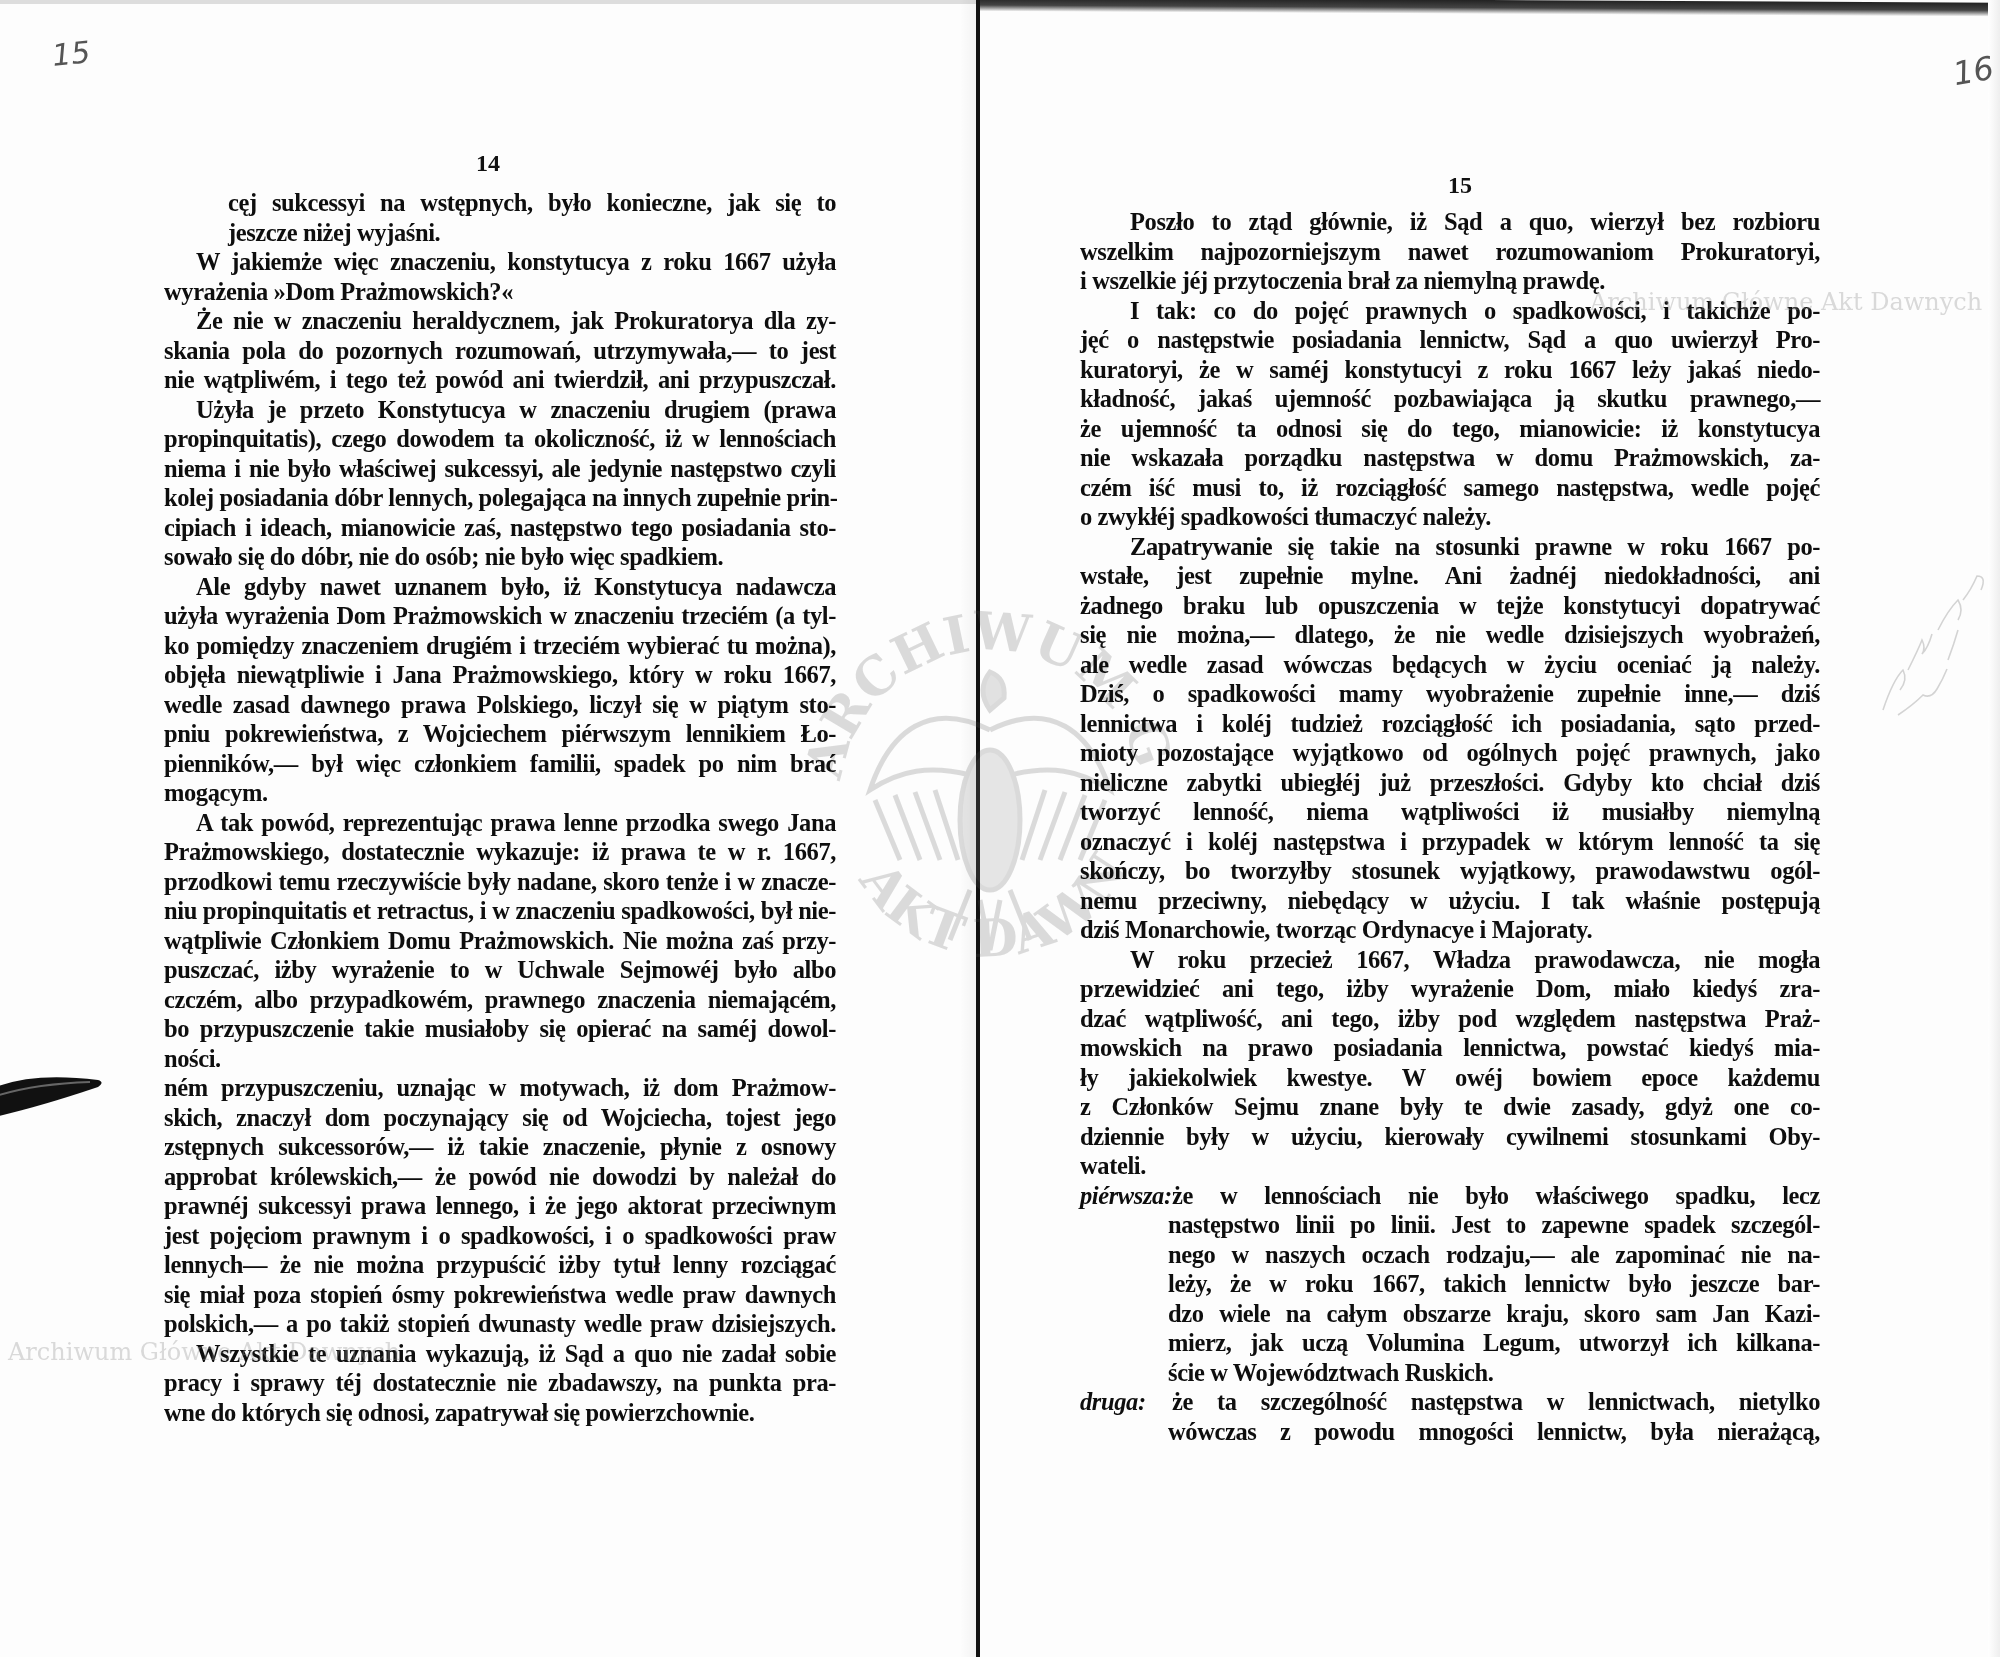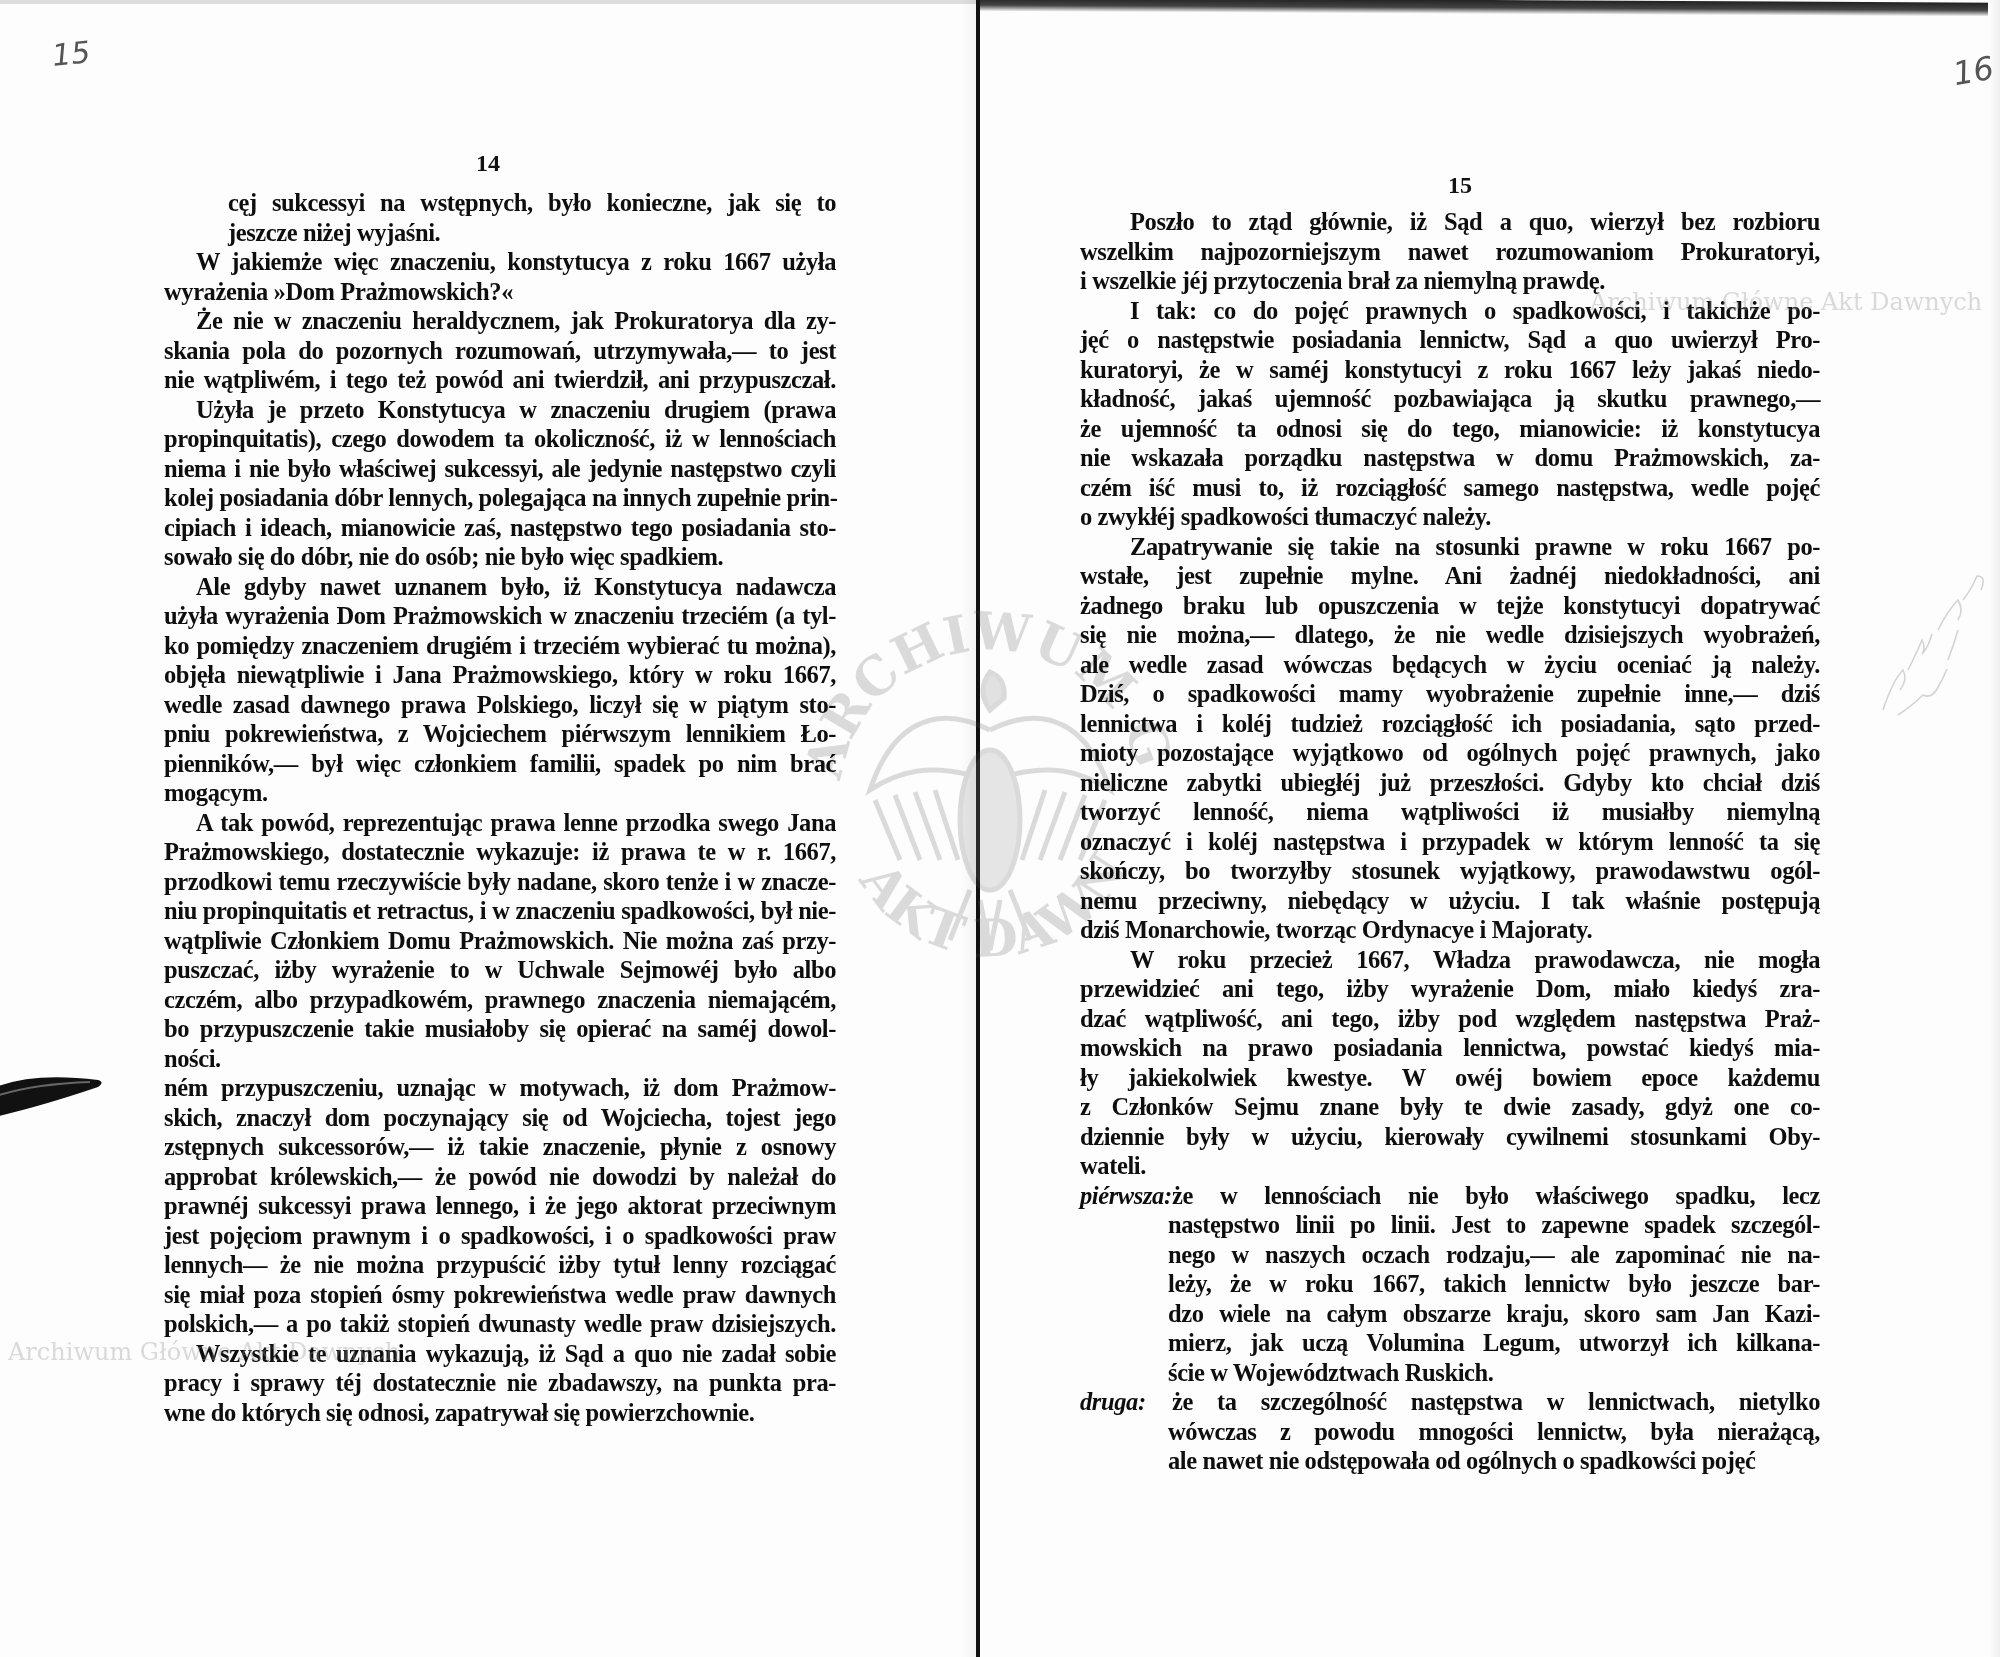--- a/index.html
+++ b/index.html
@@ -202,21 +202,20 @@
         <span class="line" style="padding-left: 88px;">nego w naszych oczach rodzaju,— ale zapominać nie na-</span>
         <span class="line" style="padding-left: 88px;">leży, że w roku 1667, takich lennictw było jeszcze bar-</span>
         <span class="line" style="padding-left: 88px;">dzo wiele na całym obszarze kraju, skoro sam Jan Kazi-</span>
         <span class="line" style="padding-left: 88px;">mierz, jak uczą Volumina Legum, utworzył ich kilkana-</span>
         <span class="line last" style="padding-left: 88px;">ście w Województwach Ruskich.</span>
       </div>
       <div style="position: relative;">
         <span class="it" style="position: absolute; left: 0px; top: 0px; font-weight: bold;">druga:</span>
         <span class="line" style="padding-left: 92px;">że ta szczególność następstwa w lennictwach, nietylko</span>
         <span class="line" style="padding-left: 88px;">wówczas z powodu mnogości lennictw, była nierażącą,</span>
-        <span class="line last" style="padding-left: 88px;">ale nawet nie odstępowała od ogólnych o spadkowści pojęć</span>
       </div>
     </div>
 
   <div class="watermark-text wm-right">Archiwum Główne Akt Dawnych</div>
   <div class="watermark-text wm-left">Archiwum Główne Akt Dawnych</div>
 
   <svg class="pencil-note" viewBox="0 0 120 160">
     <g fill="none" stroke="#888" stroke-width="1.6">
       <path d="M5 150 q10 -30 20 -40 q5 10 -3 20 M30 110 q10 -20 14 -30 q4 8 0 14 q6 -6 10 -20"></path>
       <path d="M20 155 q15 -10 25 -20 q8 4 14 -6 q6 -10 10 -20"></path>

